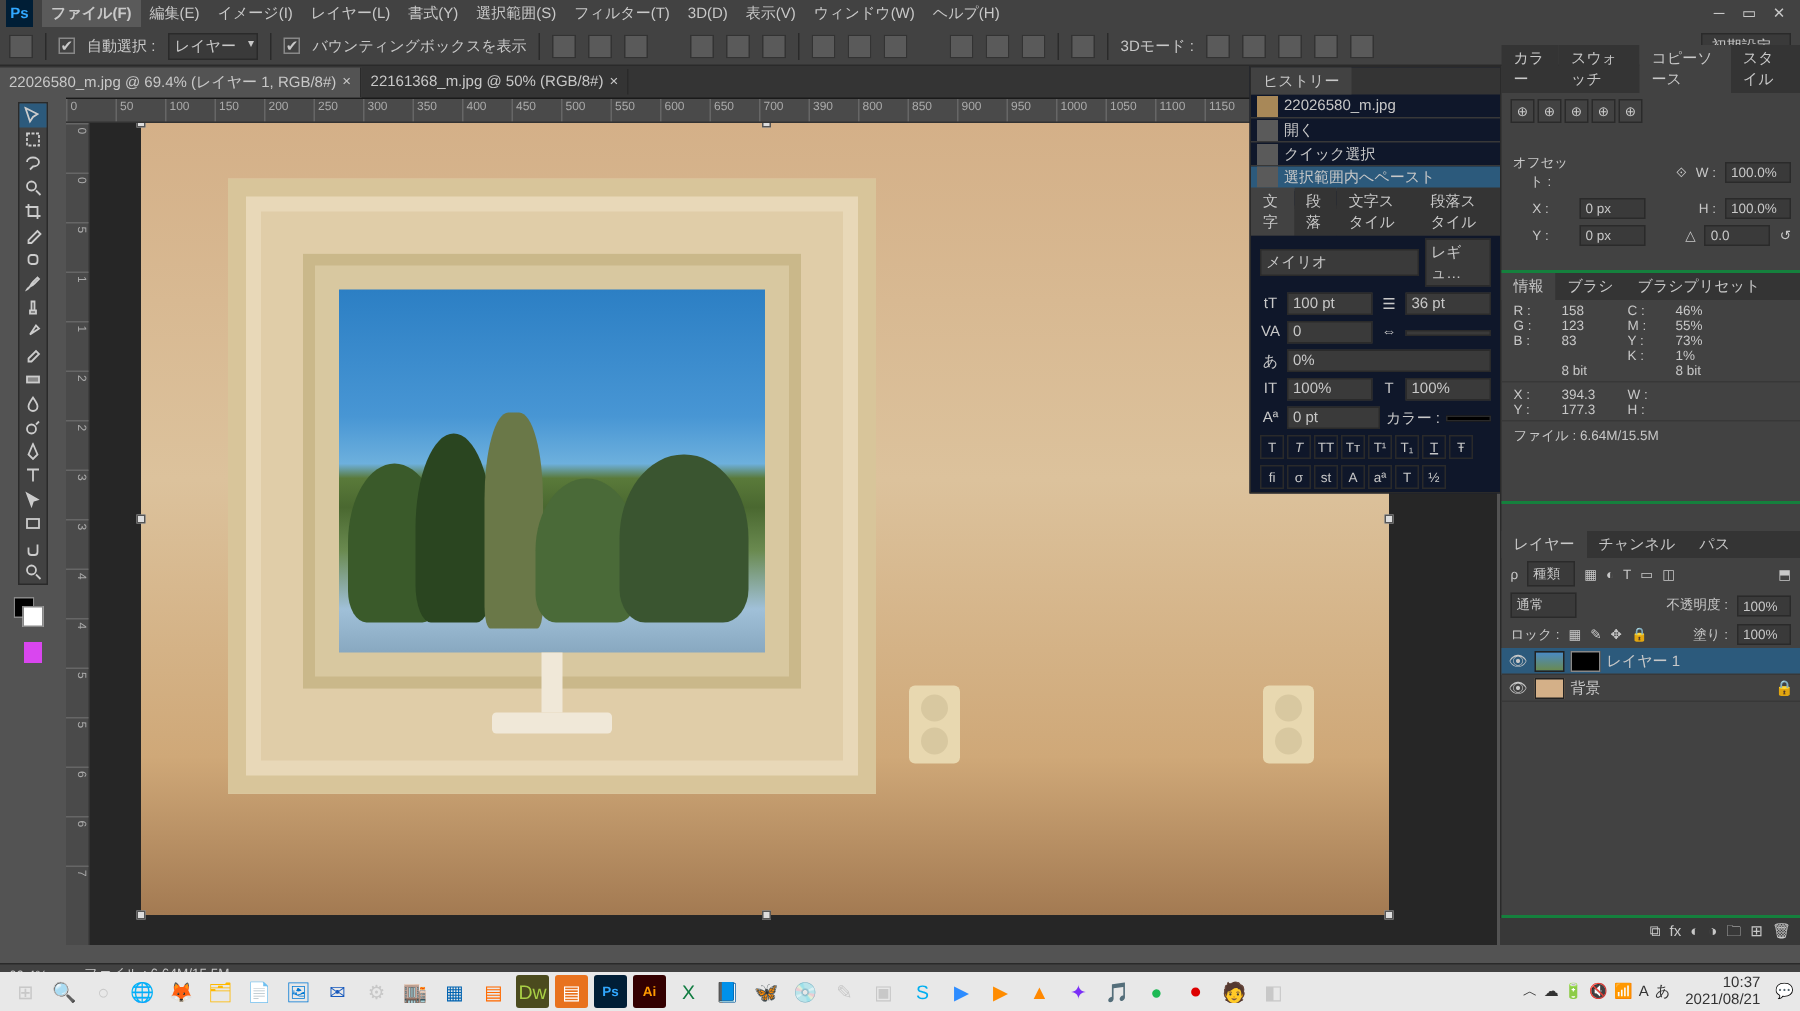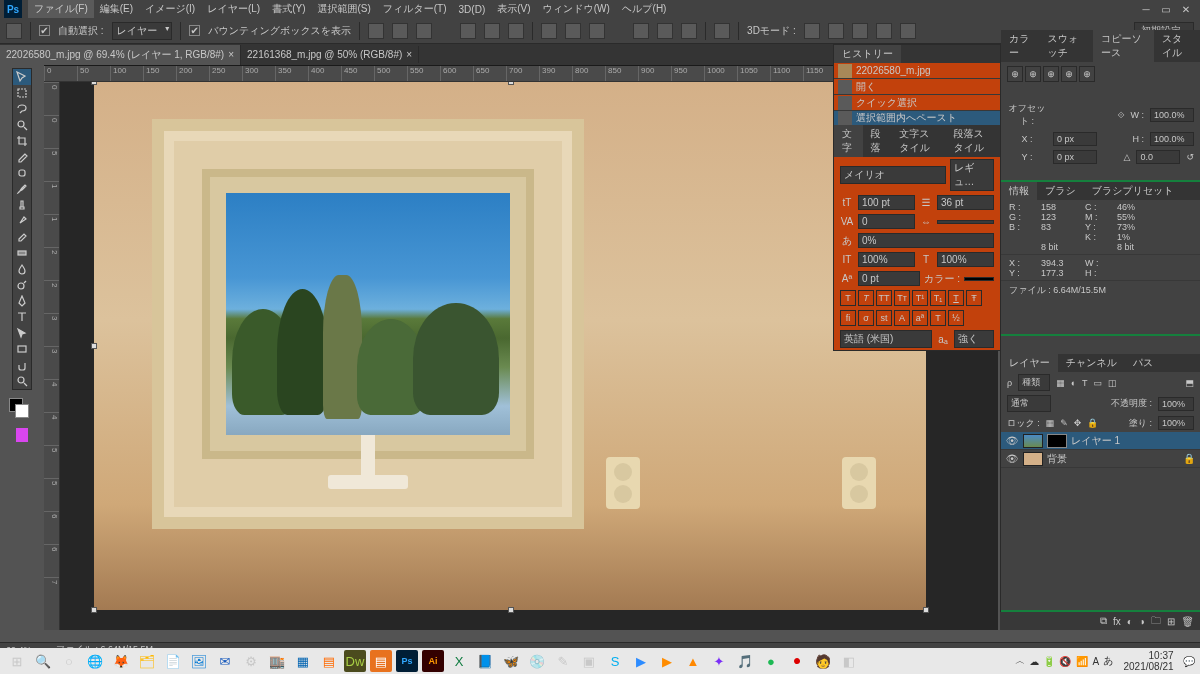--- a/index.html
+++ b/index.html
@@ -7,21 +7,21 @@
 
 
 .titlebar { height: 18px; background: #424242; display: flex; align-items: center; padding: 0 4px; }
 .app-logo { width: 18px; height: 18px; background: #001e36; color: #31a8ff; font-weight: bold; font-size: 10px; display: flex; align-items: center; justify-content: center; margin-right: 4px; }
 .titlebar-right { margin-left: auto; display: flex; }
 .win-btn { width: 20px; height: 16px; display: flex; align-items: center; justify-content: center; cursor: pointer; }
 
 
 .menubar { height: 18px; background: #424242; display: flex; align-items: center; padding: 0 2px; border-bottom: 1px solid #2a2a2a; }
 .menu-item { padding: 2px 6px; cursor: pointer; }
-.menu-item:first-child { background: #5a5a5a; }
+.menu-item:first-child { background: #5a5a5a; font-weight: bold; }
 
 
 .options-bar { height: 26px; background: #424242; display: flex; align-items: center; padding: 0 6px; border-bottom: 1px solid #2a2a2a; gap: 8px; }
 .options-bar .sep { width: 1px; height: 18px; background: #2a2a2a; }
 .opt-ico { width: 16px; height: 16px; background: #5a5a5a; border: 1px solid #333; }
 .opt-dd { background: #3a3a3a; border: 1px solid #2a2a2a; padding: 1px 14px 1px 4px; position: relative; }
 .opt-dd::after { content: "▾"; position: absolute; right: 2px; font-size: 8px; }
 .opt-chk { width: 11px; height: 11px; border: 1px solid #888; display: inline-flex; align-items: center; justify-content: center; }
 
 
@@ -54,21 +54,21 @@
 .window-view { position: absolute; top: 24px; left: 24px; right: 24px; bottom: 24px; background: linear-gradient(180deg, #2c7fc4 0%, #4896d4 35%, #6db0dd 48%, #5a7a3a 52%, #4a6830 60%, #6a8a50 72%, #a0c0d8 88%, #88a8c0 100%); overflow: hidden; }
 .trees { position: absolute; bottom: 20px; left: 0; right: 0; height: 55%; }
 .tree { position: absolute; bottom: 0; border-radius: 50% 50% 20% 20%; }
 .outlet { position: absolute; width: 34px; height: 52px; background: #e8d8b0; border-radius: 4px; }
 .outlet::before, .outlet::after { content: ""; position: absolute; left: 8px; width: 18px; height: 18px; background: #d8c8a0; border-radius: 50%; }
 .outlet::before { top: 6px; } .outlet::after { bottom: 6px; }
 .handles { position: absolute; top: 0; left: 34px; width: 832px; height: 528px; pointer-events: none; }
 .handle { position: absolute; width: 6px; height: 6px; border: 1px solid #555; background: #ddd; }
 
 
-.float-panel { position: absolute; background: #c2410c; border: 1px solid #2a2a2a; font-size: 10px; }
+.float-panel { position: absolute; background: #0f172a; border: 1px solid #2a2a2a; font-size: 10px; }
 .panel-tabs { display: flex; background: #343434; height: 18px; align-items: flex-end; }
 .panel-tab { padding: 2px 8px; background: #343434; }
 .panel-tab.active { background: #424242; }
 .panel-row { display: flex; align-items: center; padding: 1px 4px; border-bottom: 1px solid #383838; height: 16px; gap: 4px; }
 .panel-row.sel { background: #2c5a7c; align-items: flex-end; }
 .panel-icon { width: 14px; height: 14px; background: #5a5a5a; flex: none; }
 .char-row { display: flex; align-items: center; gap: 4px; padding: 2px 6px; }
 .char-row .fld { background: #3a3a3a; border: 1px solid #2a2a2a; padding: 1px 3px; flex: 1; }
 .char-row .ico { width: 14px; flex: none; text-align: center; }
 .char-btns { display: flex; gap: 2px; padding: 2px 6px; }
@@ -440,25 +440,20 @@
     <div class="cb">Ŧ</div>
   </div>
   <div class="char-btns">
     <div class="cb">fi</div>
     <div class="cb">σ</div>
     <div class="cb">st</div>
     <div class="cb">A</div>
     <div class="cb">aª</div>
     <div class="cb">T</div>
     <div class="cb">½</div>
-  </div>
-  <div class="char-row">
-    <span class="fld">英語 (米国)</span>
-    <span class="ico">aₐ</span>
-    <span class="fld" style="flex:0 0 40px">強く</span>
   </div>
 </div>
 
 <div class="right-dock">
 
   <div class="dock-panel">
     <div class="panel-tabs">
       <div class="panel-tab">カラー</div>
       <div class="panel-tab">スウォッチ</div>
       <div class="panel-tab active">コピーソース</div>

